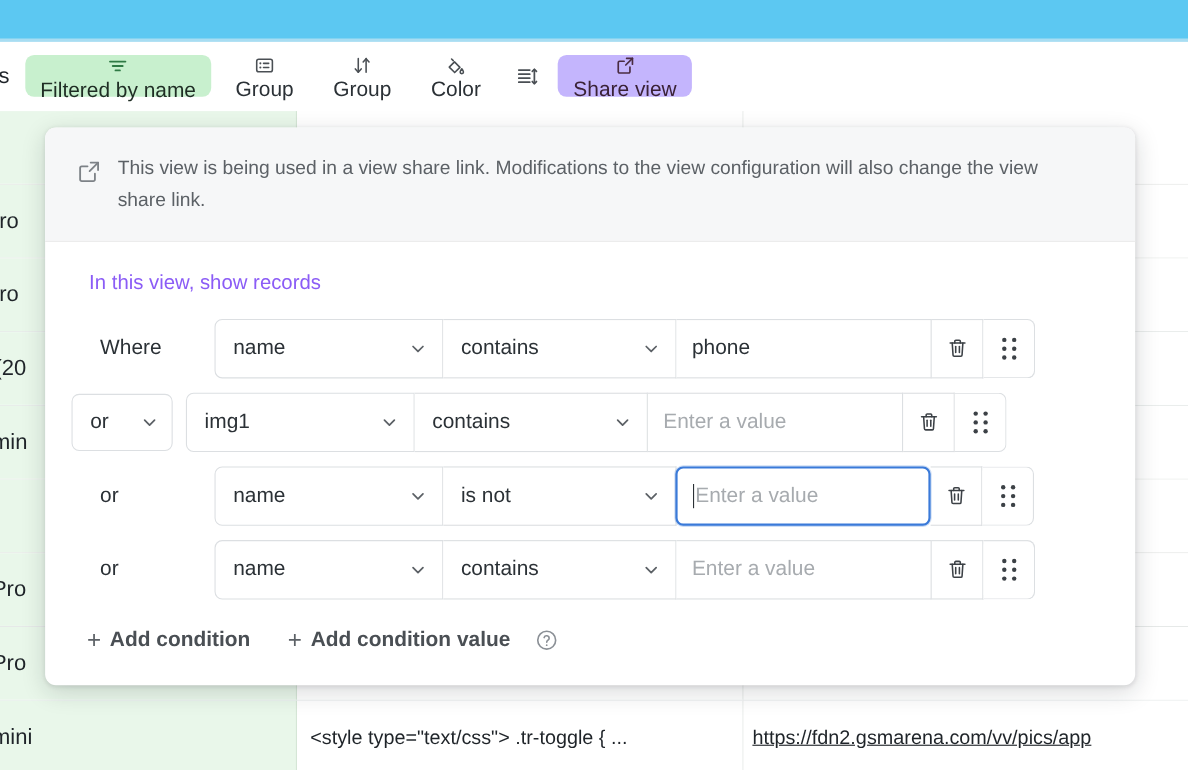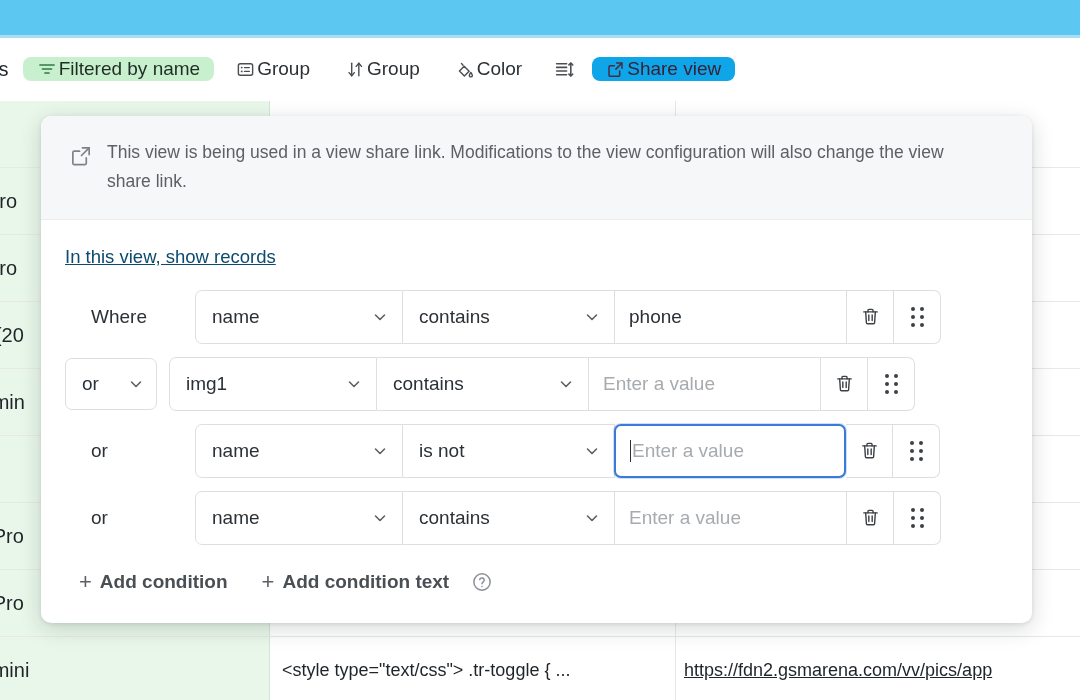--- a/index.html
+++ b/index.html
@@ -27,25 +27,25 @@
     position:absolute; left:0; top:38px; width:1080px; height:62px;
     background:#ffffff;
     display:flex; align-items:center;
   }
   .tb-partial {
     font-size:20px; color:#1f2429; margin-left:-6px; padding-right:14px;
     letter-spacing:0.1px;
   }
   .tb-btn {
     display:flex; align-items:center; gap:2px;
-    height:24px; border-radius:8px; padding:0 14px;
-    font-size:19px; color:#2b3136; cursor:pointer; white-space:nowrap;
+    height:38px; border-radius:8px; padding:0 14px;
+    font-size:19px; color:#2b3136; cursor:pointer; white-space:nowrap;flex-direction:column;
   }
   .tb-btn.green { background:#c8f0ce; color:#1f2d24; }
-  .tb-btn.pink  { background:#0ea5e9; color:#3a2236; }
+  .tb-btn.pink  { background:#c4b5fd; color:#3a2236; }
   .tb-icononly { display:flex; align-items:center; justify-content:center;
     width:40px; height:38px; border-radius:8px; cursor:pointer; }
   .tb-gap { width:8px; }
   svg { display:block; }
 
   
   .sheet { position:absolute; left:0; top:100px; width:1080px; height:600px; background:#fff; }
   .srow { position:absolute; left:0; width:1080px; height:67px; box-sizing:border-box;
     border-bottom:1px solid #e6e9e8; display:flex; }
   .cell-name {
@@ -80,21 +80,21 @@
     display:flex; gap:14px; align-items:flex-start;
     background:#f6f7f8;
     padding:22px 26px 22px 28px;
     border-bottom:1px solid #ececec;
   }
   .notice-ico { flex:0 0 auto; padding-top:6px; }
   .notice-text {
     font-size:17.5px; line-height:1.68; color:#5c6166; max-width:880px;
   }
   .panel-body { padding:20px 24px 22px 24px; }
-  .section-title { font-size:18.5px; color:#0c4a6e; margin:6px 0 22px 0;text-decoration:underline; }
+  .section-title { font-size:18.5px; color:#8b5cf6; margin:6px 0 22px 16px; }
 
   .cond-row { display:flex; align-items:center; height:54px; margin-bottom:13px; }
   .conj {
     width:104px; flex:0 0 104px;
     font-size:19px; color:#2b3136;
     display:flex; align-items:flex-start;
   }
   .conj.plain { padding-left:26px; }
   .conj-box {
     width:92px; height:52px; box-sizing:border-box;
@@ -547,21 +547,21 @@
           </div>
         </div>
 
       <div class="footer">
         <div class="addbtn">
           <span class="plus">+</span>
           <span>Add condition</span>
         </div>
         <div class="addbtn" style="margin-left:18px;">
           <span class="plus">+</span>
-          <span>Add condition text</span>
+          <span>Add condition value</span>
         </div>
         <div class="help">
           <span>
             <svg width="22" height="22" viewBox="0 0 20 20" fill="none" stroke="#8b9096" stroke-width="1.35">
               <circle cx="10" cy="10" r="7.4"></circle>
               <path d="M7.9 7.8 a2.1 2.1 0 0 1 4.1 0.7 c0 1.4 -2 1.5 -2 3.1" stroke-linecap="round"></path>
               <circle cx="10" cy="14.1" r="0.72" fill="#8b9096" stroke="none"></circle>
             </svg>
           </span>
         </div>

